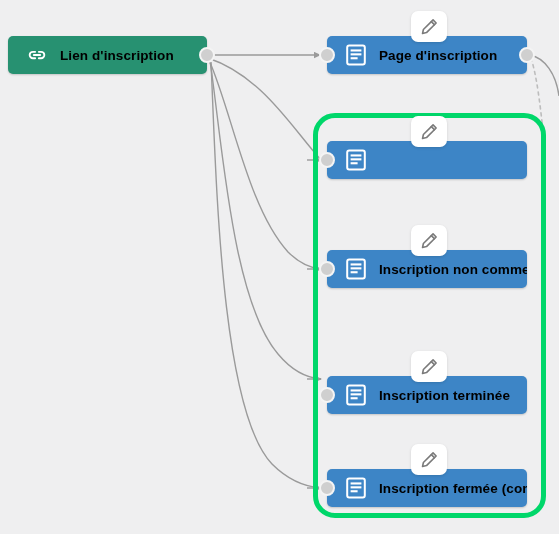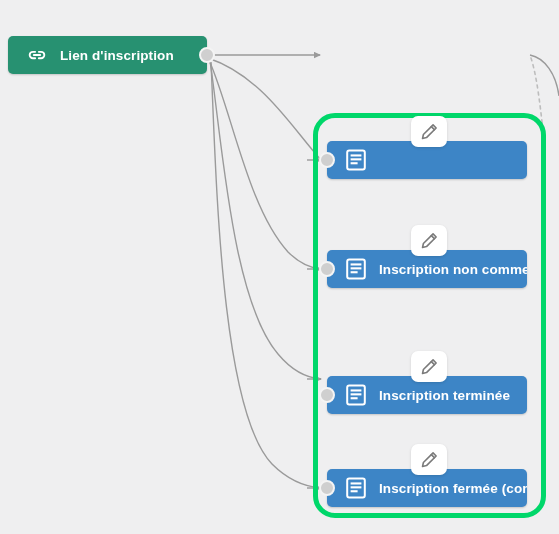--- a/index.html
+++ b/index.html
@@ -29,21 +29,21 @@
     background: transparent;
   }
   
   .node {
     position: absolute;
     height: 38px;
     border-radius: 5px;
     display: flex;
     align-items: center;
     padding-left: 16px;
-    color: #ffffff;
+    color: #000000;
     box-shadow: 0 1px 2px rgba(0,0,0,0.18);
   }
   .node.green { background: #279171; }
   .node.blue  { background: #3d85c6; }
   .node-icon {
     width: 26px; height: 26px;
     flex: 0 0 26px;
     display: flex;
     align-items: center;
     justify-content: center;
@@ -122,20 +122,39 @@
       <svg width="22" height="22" viewBox="0 0 24 24" fill="none" stroke="#ffffff" stroke-width="2" stroke-linecap="round">
         <path d="M10 8.5H7.5a3.5 3.5 0 0 0 0 7H10"></path>
         <path d="M14 8.5h2.5a3.5 3.5 0 0 1 0 7H14"></path>
         <path d="M8.5 12h7"></path>
       </svg>
     </span>
     <span class="node-label">Lien d'inscription</span>
     <span class="port out"></span>
   </div>
 
+  <div class="node blue" style="left:327px; top:36px; width:200px;">
+    <span class="node-icon">
+      <svg width="24" height="24" viewBox="0 0 24 24">
+        <rect x="3.2" y="2.6" width="17.6" height="18.8" rx="2" fill="none" stroke="#ffffff" stroke-width="2"></rect>
+        <rect x="6.6" y="6.4" width="10.8" height="2.1" fill="#ffffff"></rect>
+        <rect x="6.6" y="10.3" width="10.8" height="2.1" fill="#ffffff"></rect>
+        <rect x="6.6" y="14.2" width="7" height="2.1" fill="#ffffff"></rect>
+      </svg>
+    </span>
+    <span class="node-label">Page d'inscription</span>
+    <span class="port in"></span>
+    <span class="port out"></span>
+    <span class="edit-badge">
+      <svg width="19" height="19" viewBox="0 0 24 24" fill="none" stroke="#7a7a7a" stroke-width="2" stroke-linejoin="round" stroke-linecap="round">
+        <path d="M16.5 3.6l3.9 3.9L8.2 19.7l-5 1.1 1.1-5z"></path>
+        <path d="M14.3 5.8l3.9 3.9"></path>
+      </svg>
+    </span>
+  </div>
 
   <div class="node blue" style="left:327px; top:141px; width:200px;">
     <span class="node-icon">
       <svg width="24" height="24" viewBox="0 0 24 24">
         <rect x="3.2" y="2.6" width="17.6" height="18.8" rx="2" fill="none" stroke="#ffffff" stroke-width="2"></rect>
         <rect x="6.6" y="6.4" width="10.8" height="2.1" fill="#ffffff"></rect>
         <rect x="6.6" y="10.3" width="10.8" height="2.1" fill="#ffffff"></rect>
         <rect x="6.6" y="14.2" width="7" height="2.1" fill="#ffffff"></rect>
       </svg>
     </span>

